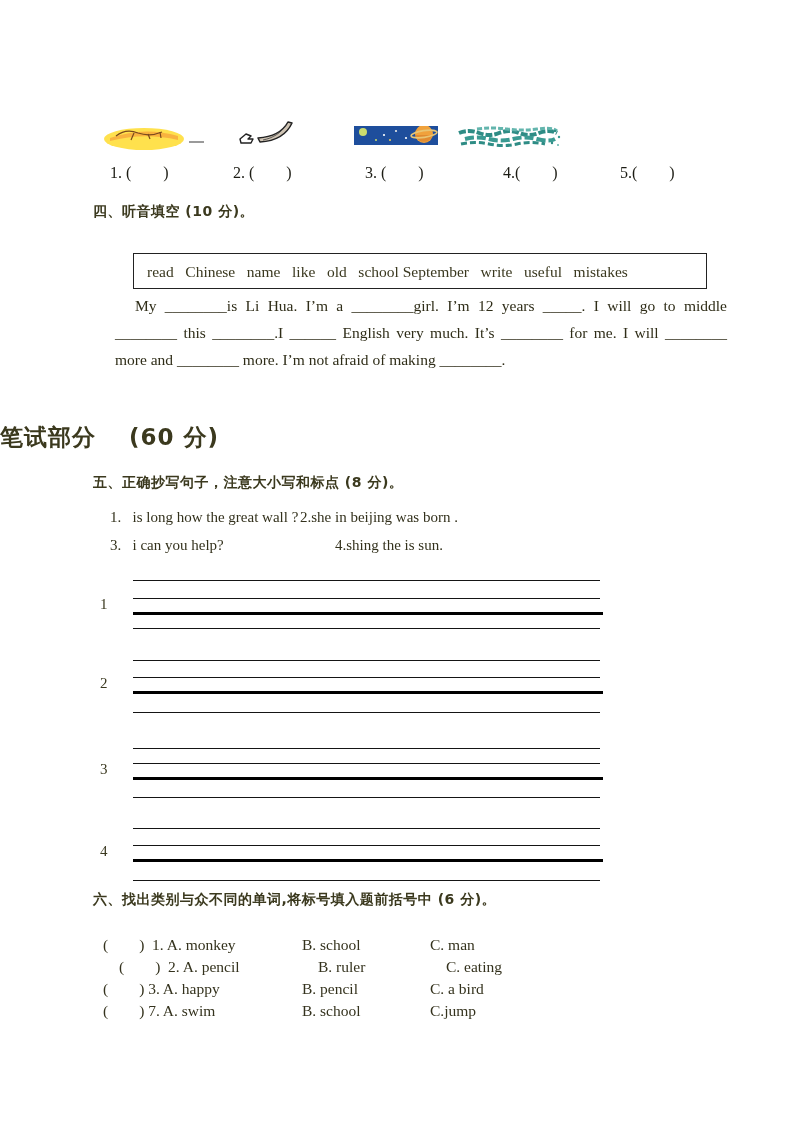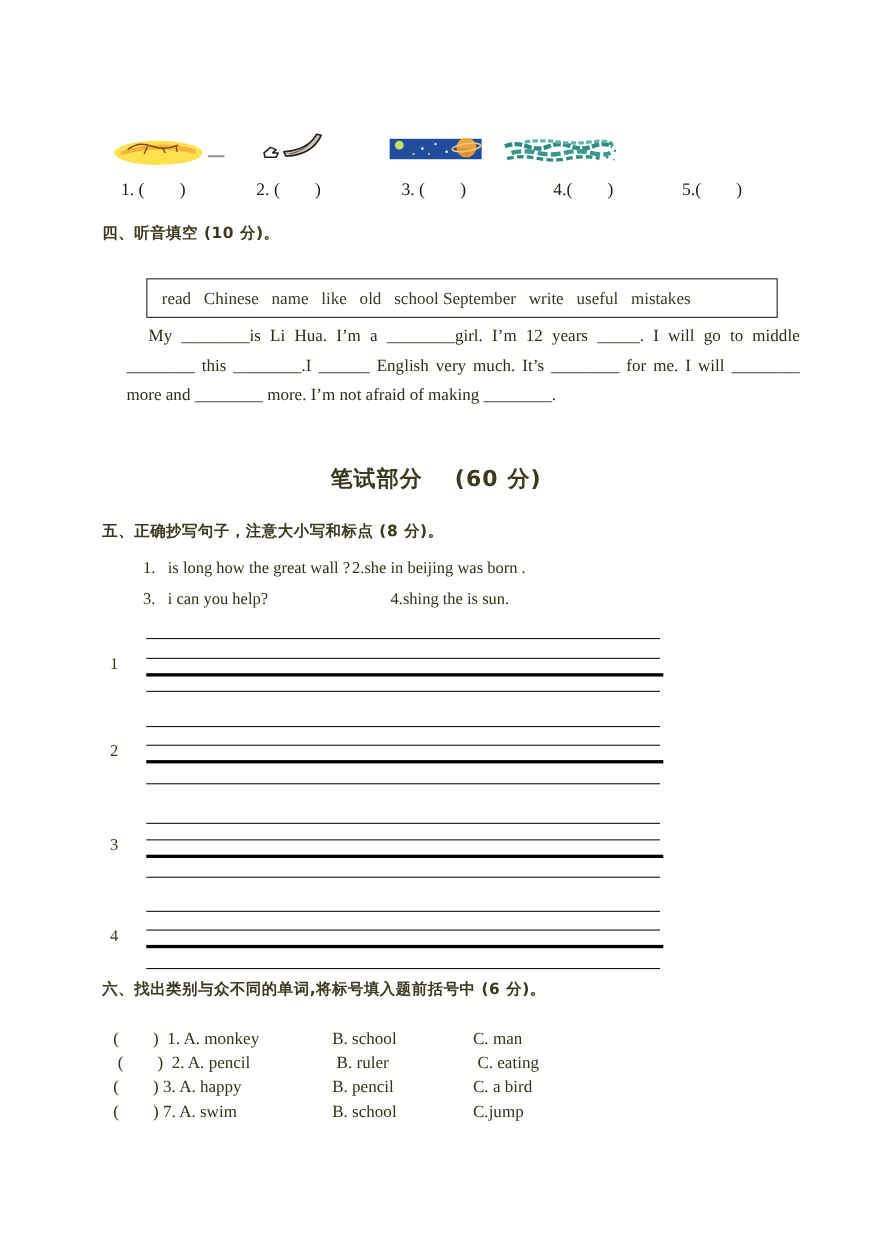--- a/index.html
+++ b/index.html
@@ -8,33 +8,33 @@
     margin:0 auto;overflow:hidden;
     font-family:"Liberation Serif","DejaVu Serif",serif;color:#2f2d18;
   }
   .abs{position:absolute;}
   .pre{white-space:pre;}
   .heading{
     font-family:"DejaVu Sans","Liberation Sans",sans-serif;
     font-weight:bold;color:#3b391e;font-size:14px;letter-spacing:0.5px;
   }
   .center-heading{
-    left:0;width:793px;text-align:center;
+    left:0;width:793px;
     font-family:"DejaVu Sans","Liberation Sans",sans-serif;
-    font-weight:bold;color:#3b391e;font-size:20px;letter-spacing:1px;
+    font-weight:bold;color:#3b391e;font-size:23px;letter-spacing:1px;
   }
   .blank-label{font-size:16px;color:#1c1c14;}
   .wordbox{
     border:1.5px solid #222;height:36px;line-height:36px;
     font-size:15.5px;color:#3a381f;padding-left:13px;box-sizing:border-box;
   }
   .passage{font-size:15.5px;line-height:27px;color:#2f2d18;}
   .passage .just{text-align:justify;text-align-last:justify;}
   .passage .indent{text-indent:20px;}
-  .prompt{font-size:15px;color:#33311c;margin-left:20px;}
+  .prompt{font-size:15px;color:#33311c;}
   .wline{position:absolute;left:133px;width:467px;height:1px;background:#151515;}
   .wline.thick{height:3px;width:470px;background:#000;}
   .gridnum{position:absolute;left:100px;font-size:15px;color:#3a381f;line-height:17px;}
   .optrow span{position:absolute;font-size:15.5px;color:#34321d;}
   .opt-b{left:302px;}
   .opt-c{left:430px;}
   .pic{position:absolute;}
   .dash{position:absolute;background:#9a9a9a;}
 </style>
 </head>
@@ -137,21 +137,21 @@
   <div class="wline thick" style="top:859px;"></div>
   <div class="wline" style="top:880px;"></div>
 
   <div class="abs heading" style="left:93px;top:891px;">六、找出类别与众不同的单词,将标号填入题前括号中 (6 分)。</div>
 
   <div class="abs optrow" style="left:0;top:936px;width:646px;height:22px;">
     <span class="pre" style="left:103px;">(        )  1. A. monkey</span>
     <span class="opt-b">B. school</span>
     <span class="opt-c">C. man</span>
   </div>
-  <div class="abs optrow" style="left:4px;top:958px;width:634px;height:22px;">
+  <div class="abs optrow" style="left:16px;top:958px;width:634px;height:22px;">
     <span class="pre" style="left:103px;">(        )  2. A. pencil</span>
     <span class="opt-b">B. ruler</span>
     <span class="opt-c">C. eating</span>
   </div>
   <div class="abs optrow" style="left:0;top:980px;width:793px;height:22px;">
     <span class="pre" style="left:103px;">(        ) 3. A. happy</span>
     <span class="opt-b">B. pencil</span>
     <span class="opt-c">C. a bird</span>
   </div>
   <div class="abs optrow" style="left:0;top:1002px;width:793px;height:22px;">

